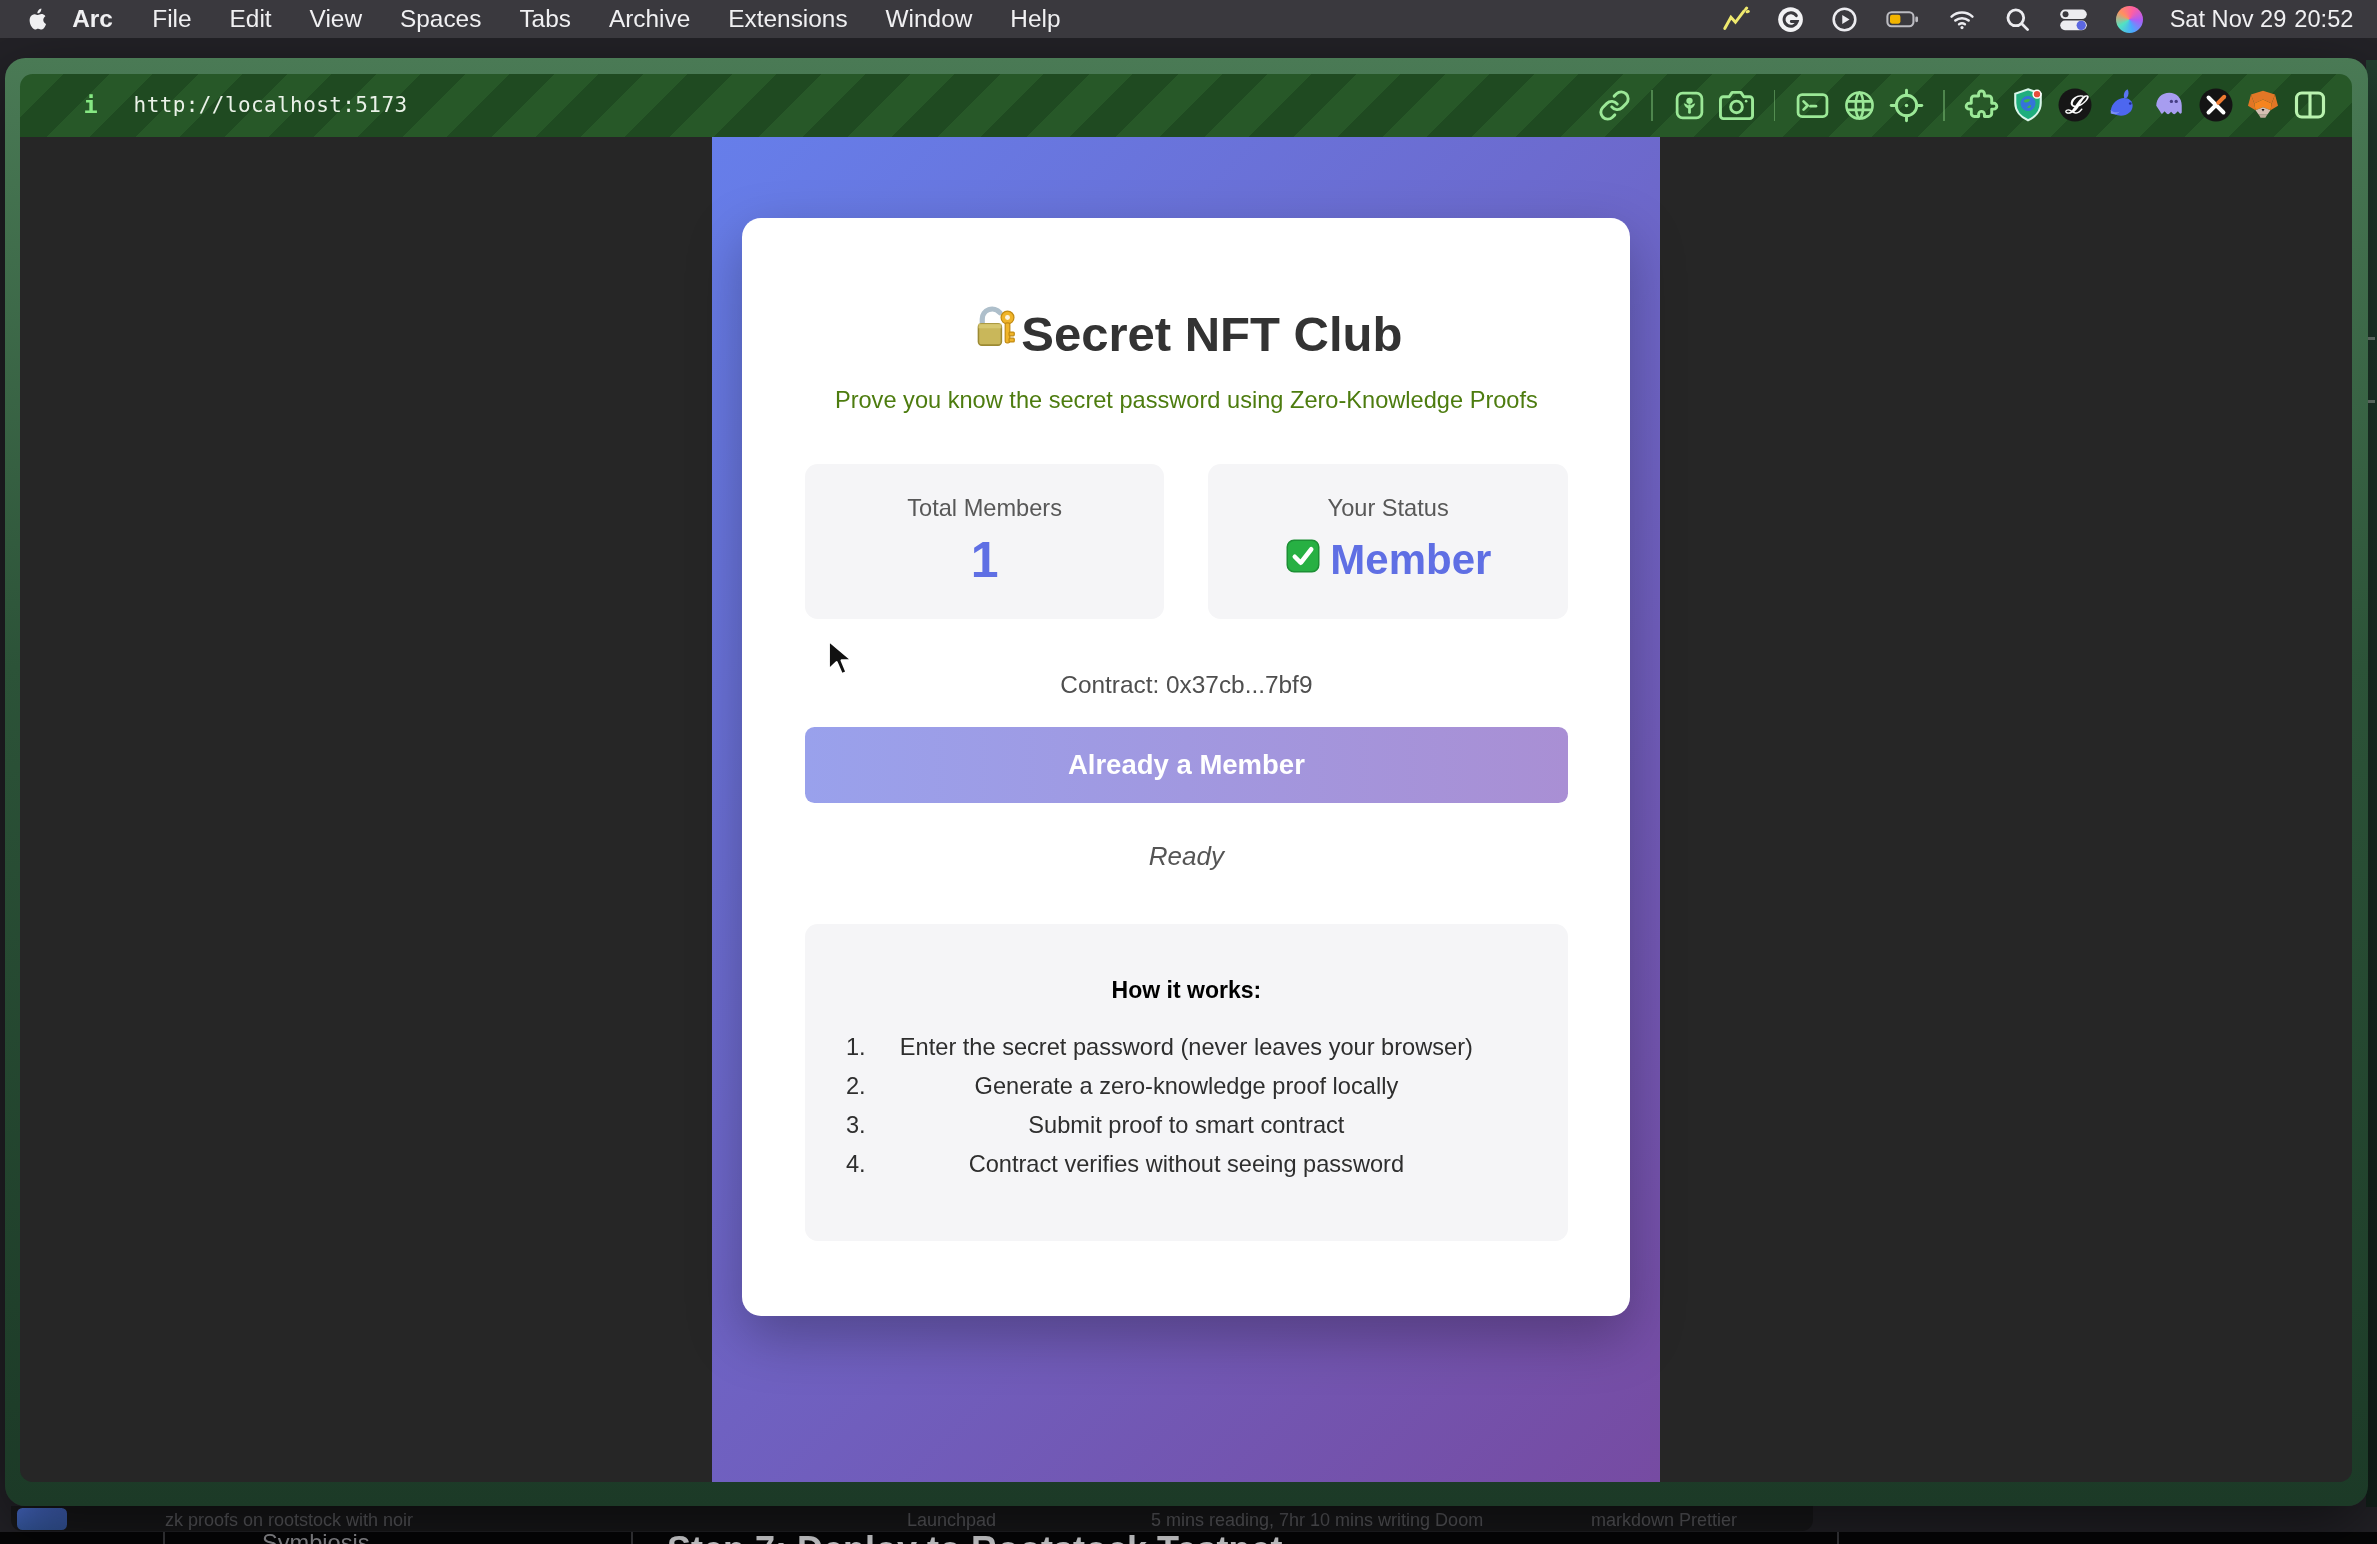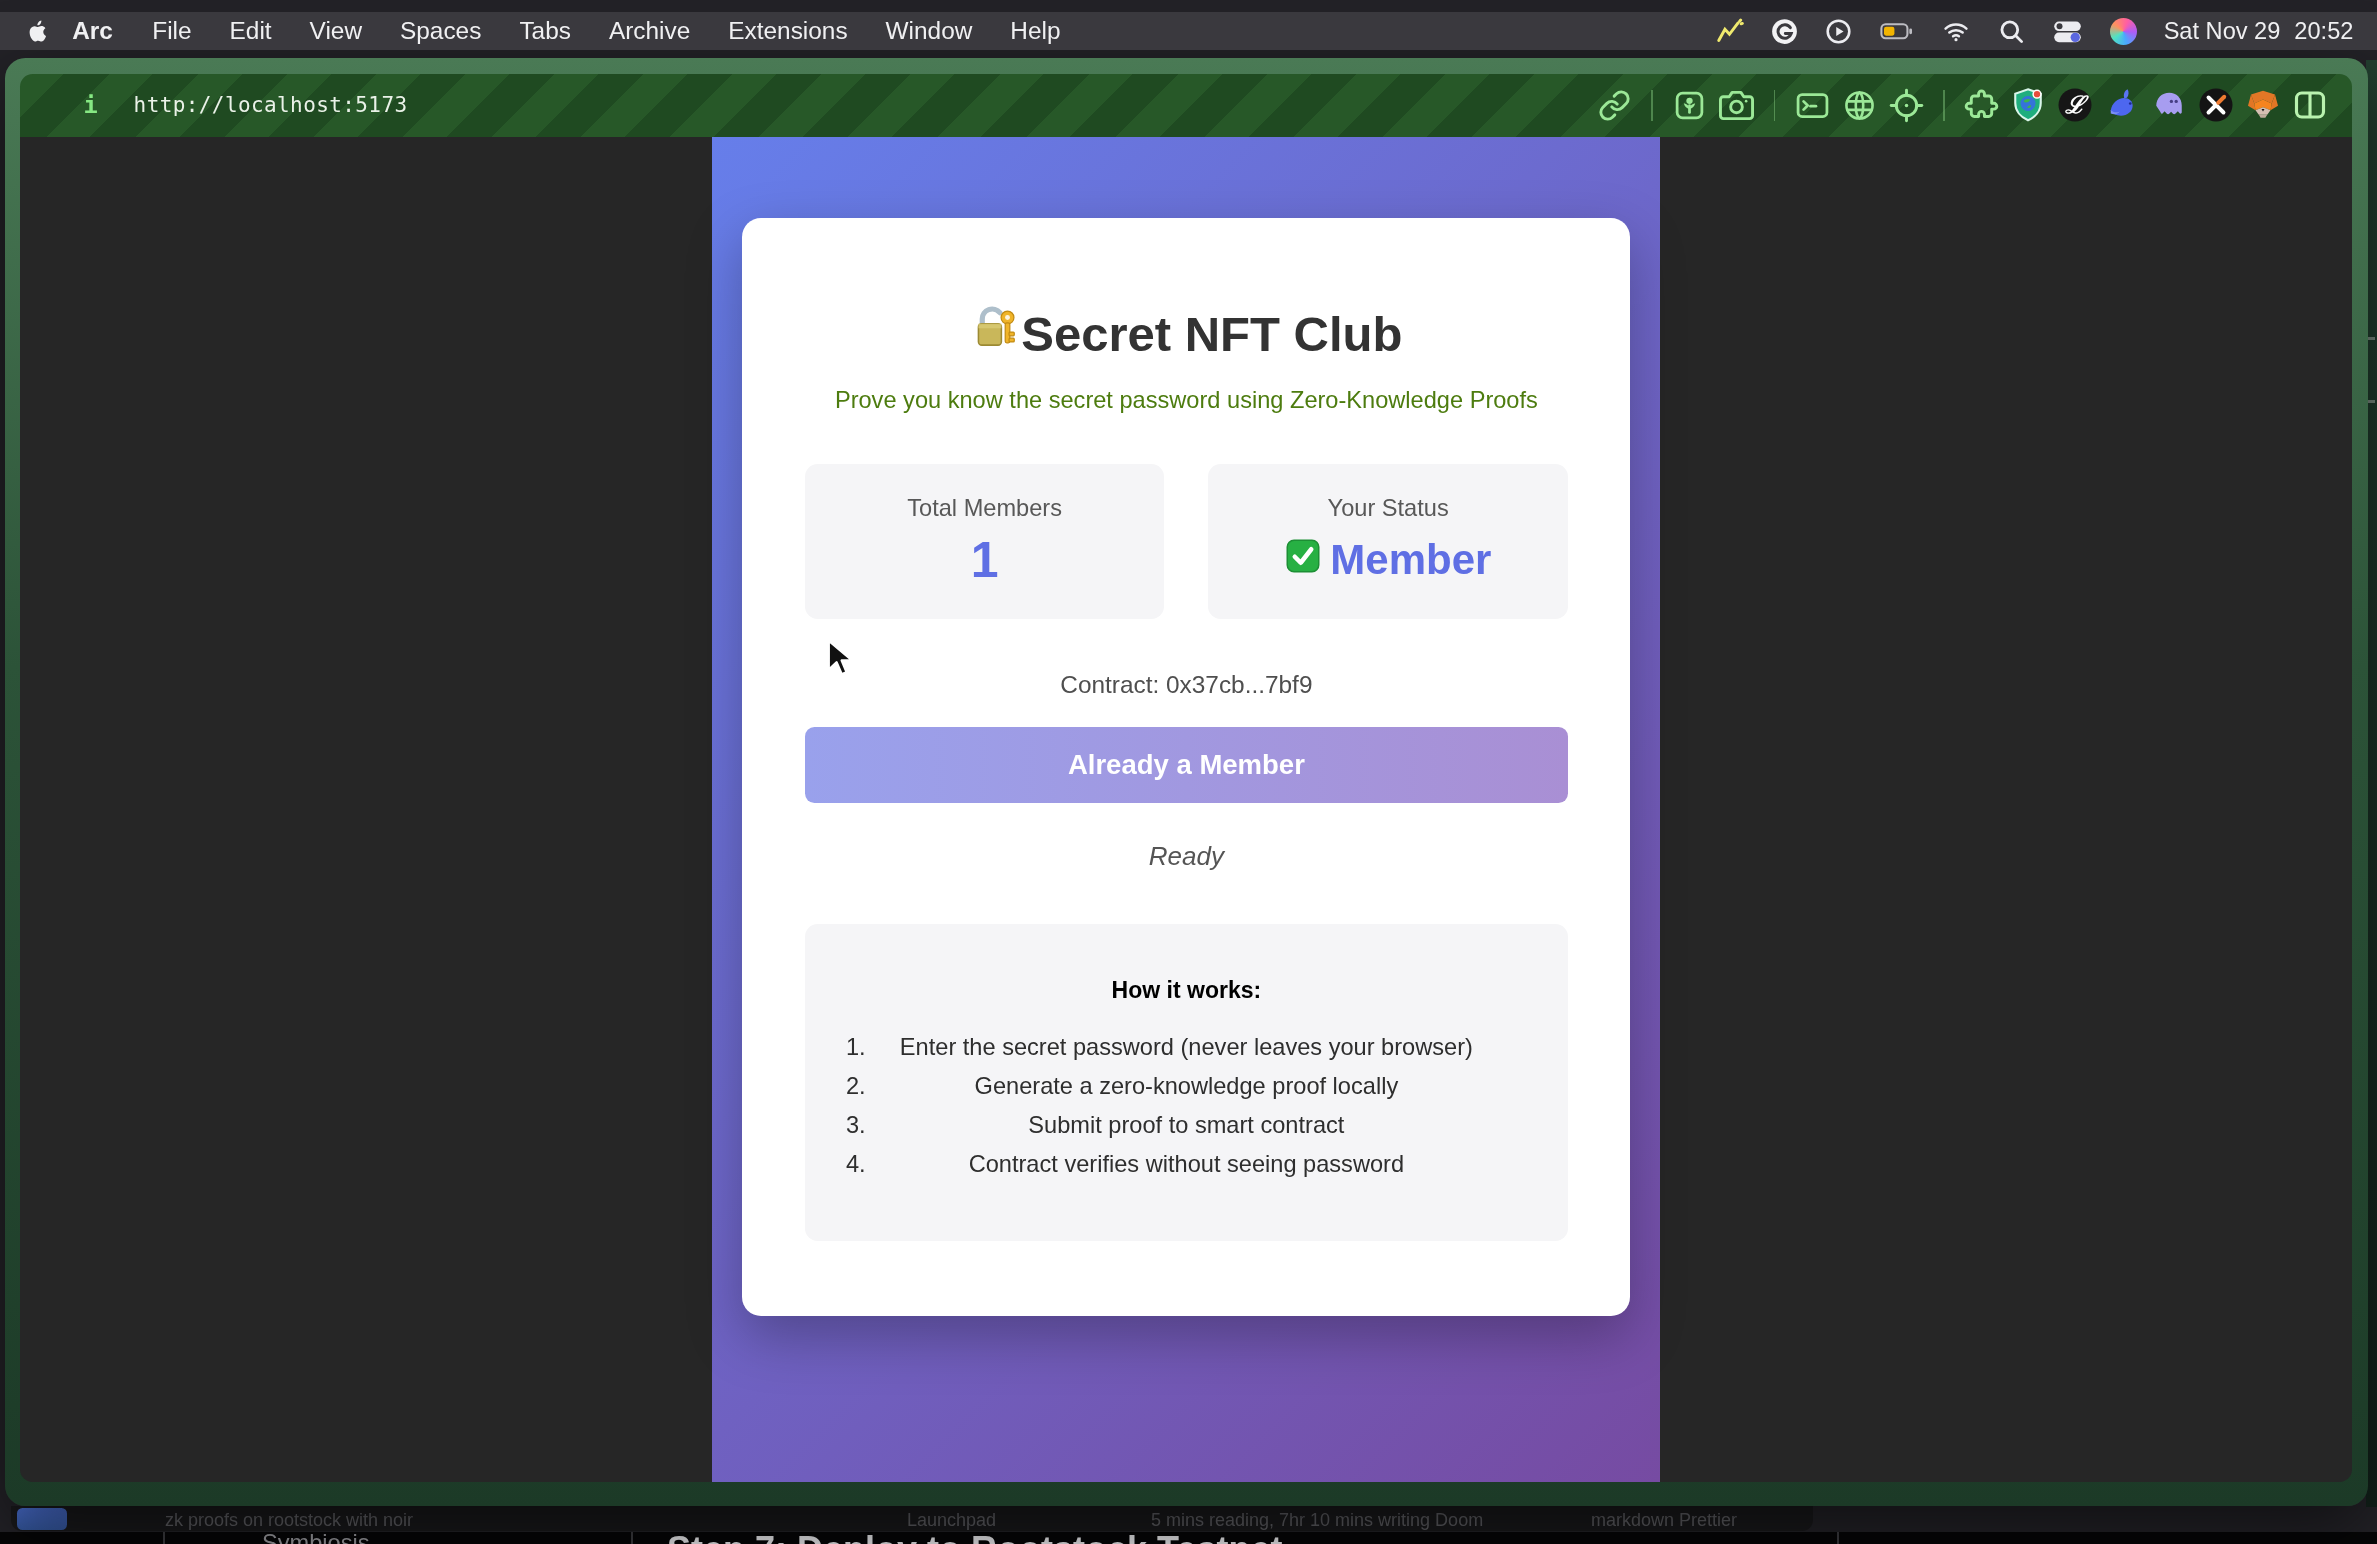--- a/index.html
+++ b/index.html
@@ -1,28 +1,28 @@
 <!DOCTYPE html>
 <html style="font-size:12.6px"><head>
 <meta charset="utf-8">
 <style>
   * { margin:0; padding:0; box-sizing:border-box; }
   html,body { width:2377px; height:1544px; overflow:hidden; background:#232227;
               font-family:"Liberation Sans", sans-serif; }
 
   
-  .menubar { position:absolute; left:0; top:12px; width:2377px; height:38px;
+  .menubar { position:absolute; left:0; top:0; width:2377px; height:38px;
              background:#3a393e; display:flex; align-items:center;
              color:#f0f0f2; font-size:24.4px; z-index:5; }
   .apple { margin-left:25px; display:flex; align-items:center; }
   .menu-item { padding:0 19px; }
   .menu-item.app { font-weight:bold; padding:0 20.4px 0 23.6px; }
   .menu-right { margin-left:auto; display:flex; align-items:center; gap:27px; padding-right:23.6px; }
   .status-ic { display:flex; align-items:center; }
-  .clock { display:flex; gap:14px; font-size:23.6px; }
+  .clock { display:flex; gap:8px; font-size:23.6px; }
 
   
   .behind-right { position:absolute; left:2366px; top:60px; width:11px; height:1447px;
                   background:linear-gradient(180deg,#234030,#12211a); z-index:0; }
   .behind-right .tick { position:absolute; left:1.6px; width:7px; height:3.1px; background:#9aa49d; opacity:.7; }
   .bg-bar { position:absolute; left:11px; top:1506px; width:1802px; height:25px;
             background:#19191b; border-radius:0 0 11px 11px; z-index:0; }
   .bg-tab { position:absolute; left:6.3px; top:2.4px; width:50px; height:22px; border-radius:5.5px;
             background:linear-gradient(180deg,#4a6fd2,#35589f); }
   .bg-faint { position:absolute; top:3.9px; font-size:18px; color:#7b7b80; opacity:.7;

